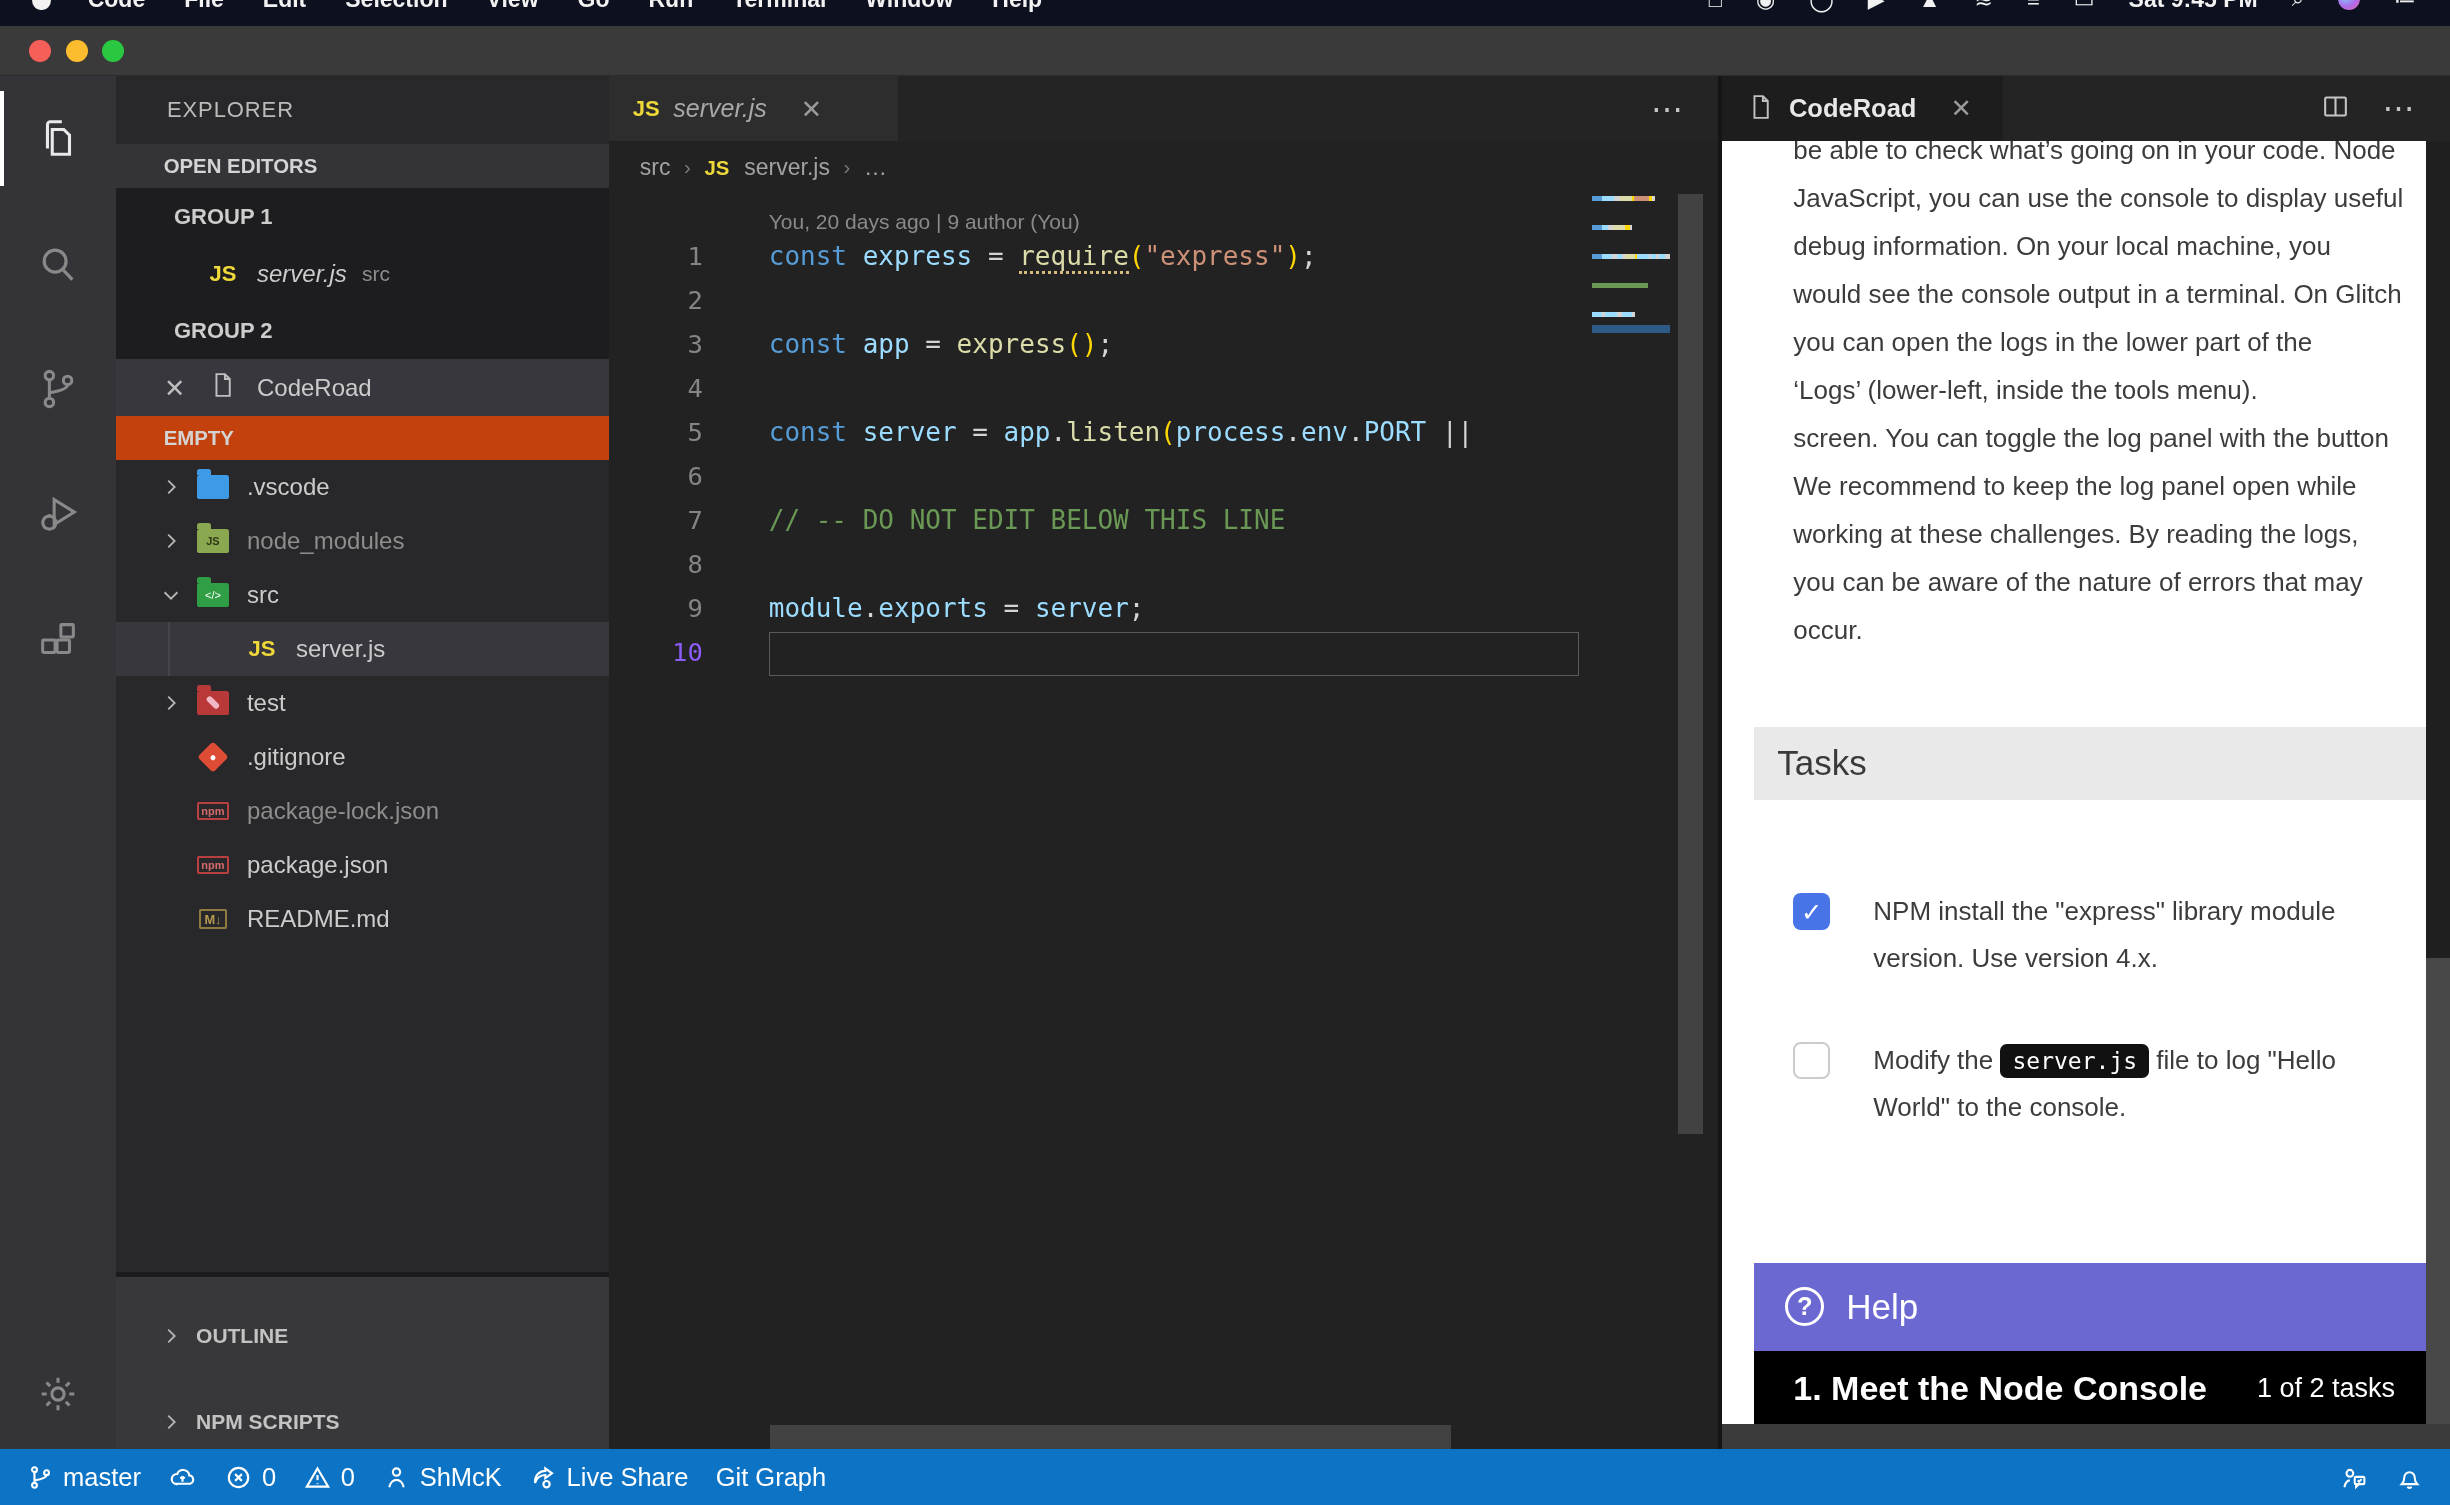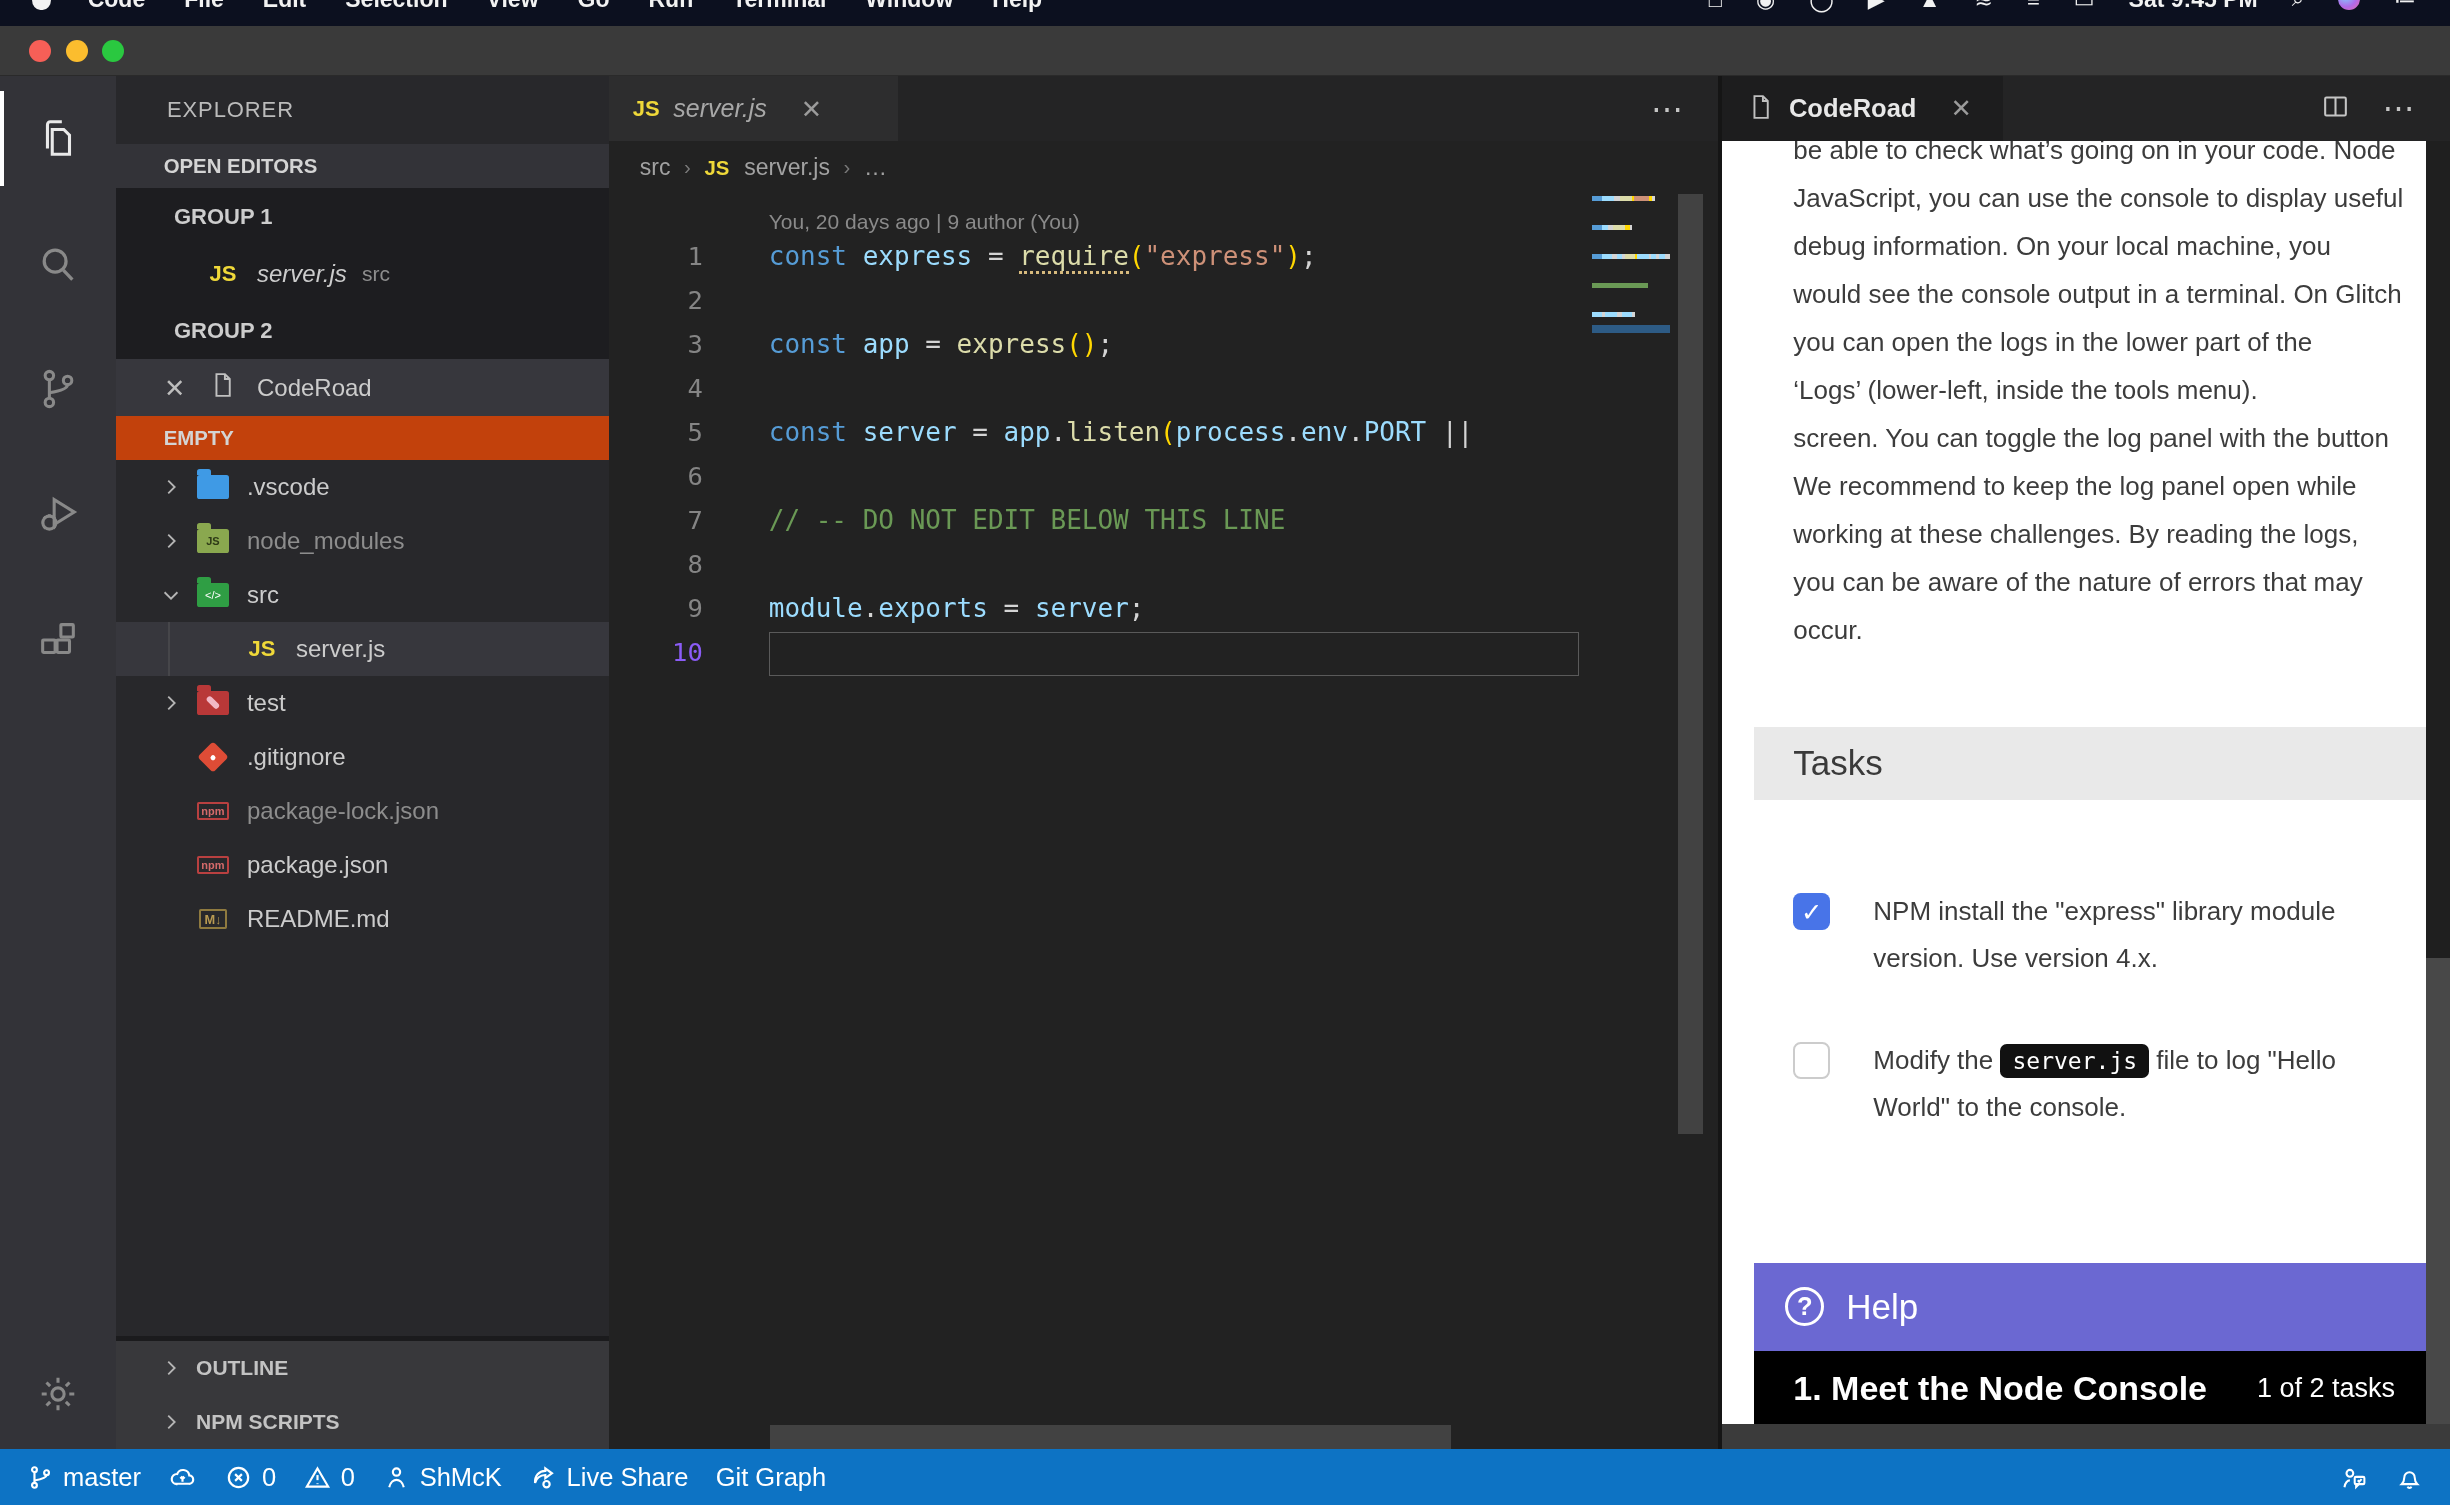--- a/index.html
+++ b/index.html
@@ -51,21 +51,21 @@
   .label.dim{color:#8d8d8d;}
   .detail{color:#8d8d8d;font-size:21px;margin-left:15.3px;}
   .tree .row{height:54px;font-size:24px;}
   .tw-chev{width:31px;margin-left:44px;color:#b5b5b5;display:flex;}
   .tw-chev svg{width:22px;height:22px;}
   .tw-chev.empty{visibility:hidden;}
   .child-guide{position:absolute;left:52px;top:0;bottom:0;width:1.7px;background:#46464a;}
   .child-indent{width:124px;}
   .sb-fill{flex:1;background:#28282b;}
   .sb-bottom{background:#38383b;border-top:5.1px solid #1b1b1d;}
-  .sb-bottom .row{height:54px;font-weight:bold;color:#c3c3c3;font-size:21px;}
+  .sb-bottom .row{height:54px;font-weight:bold;color:#c3c3c3;font-size:21px;margin-top:32px;}
 
   
   .jsbadge{color:#efd839;font-weight:bold;font-size:22px;font-style:normal;}
   .folder{width:32px;height:24px;border-radius:2.6px;position:relative;display:flex;align-items:center;justify-content:center;font-size:11px;color:#fff;}
   .folder::before{content:"";position:absolute;top:-6px;left:0;width:13.6px;height:6px;border-radius:2.6px 2.6px 0 0;background:inherit;}
   .f-vscode{background:#3f9ae5;}
   .f-node{background:#8aa84f;color:#2e3a17;font-weight:bold;}
   .f-src{background:#2f9e44;}
   .f-test{background:#b93838;}
   .tube{width:6px;height:15.3px;background:#f2b8c6;border-radius:3.4px;transform:rotate(-45deg);}
@@ -110,21 +110,21 @@
   .panel .tabbar{background:#242425;}
   .panel .tab{background:#1d1d1e;min-width:281px;}
   .panel .tab .tlabel{font-style:normal;color:#e8e8e8;font-weight:bold;font-size:25.5px;}
   .panel .fileicon{color:#c0c0c0;}
   .webview{position:relative;height:1285px;background:#ffffff;overflow:hidden;}
   .wv-scrollcol{position:absolute;top:0;right:0;width:24px;bottom:0;background:#484848;}
   .wv-thumb{position:absolute;top:0;left:0;width:100%;height:817px;background:#1f1f1f;}
   .wv-content{position:absolute;left:0;right:24px;top:0;bottom:0;margin-left:32px;}
   .para{margin-top:-14.5px;padding-left:39px;color:#3c3c3c;font-size:26px;}
   .para .pline{height:48px;line-height:48px;white-space:nowrap;}
-  .tasks-band{position:absolute;top:586px;left:0;right:0;height:73px;background:#e9e9e9;display:flex;align-items:center;padding-left:39px;color:#3a3a3a;font-size:35px;}
+  .tasks-band{position:absolute;top:586px;left:0;right:0;height:73px;background:#e9e9e9;display:flex;align-items:center;padding-left:23px;color:#3a3a3a;font-size:35px;}
   .task{position:absolute;left:39px;right:17px;display:flex;}
   .task .cb{width:37px;height:37px;border-radius:7.7px;flex:none;margin-right:43px;margin-top:5.1px;display:flex;align-items:center;justify-content:center;cursor:pointer;}
   .task .cb.checked{background:#4874e8;color:#fff;font-size:25.5px;}
   .task .cb.unchecked{background:#fff;border:2.6px solid #cccccc;}
   .task .tlines{font-size:26px;color:#3c3c3c;}
   .task .tline{height:47px;line-height:47px;white-space:nowrap;}
   .codechip{background:#111;color:#fff;font-family:"DejaVu Sans Mono",monospace;font-size:23px;padding:4.3px 12px;border-radius:6.8px;}
   .helpbar{position:absolute;left:0;right:0;top:1122px;height:88px;background:#6b68d2;color:#fff;display:flex;align-items:center;padding-left:31px;cursor:pointer;}
   .helpbar .hq{width:39px;height:39px;border-radius:50%;border:3.4px solid #fff;display:flex;align-items:center;justify-content:center;font-size:25.5px;font-weight:bold;margin-right:22px;}
   .helpbar .hlabel{font-size:35px;}

